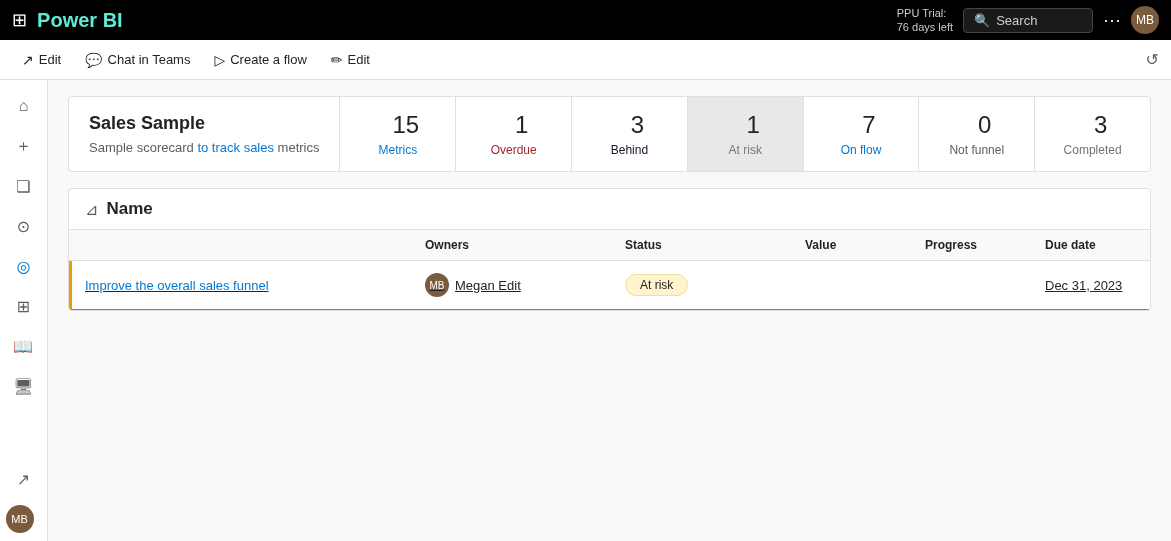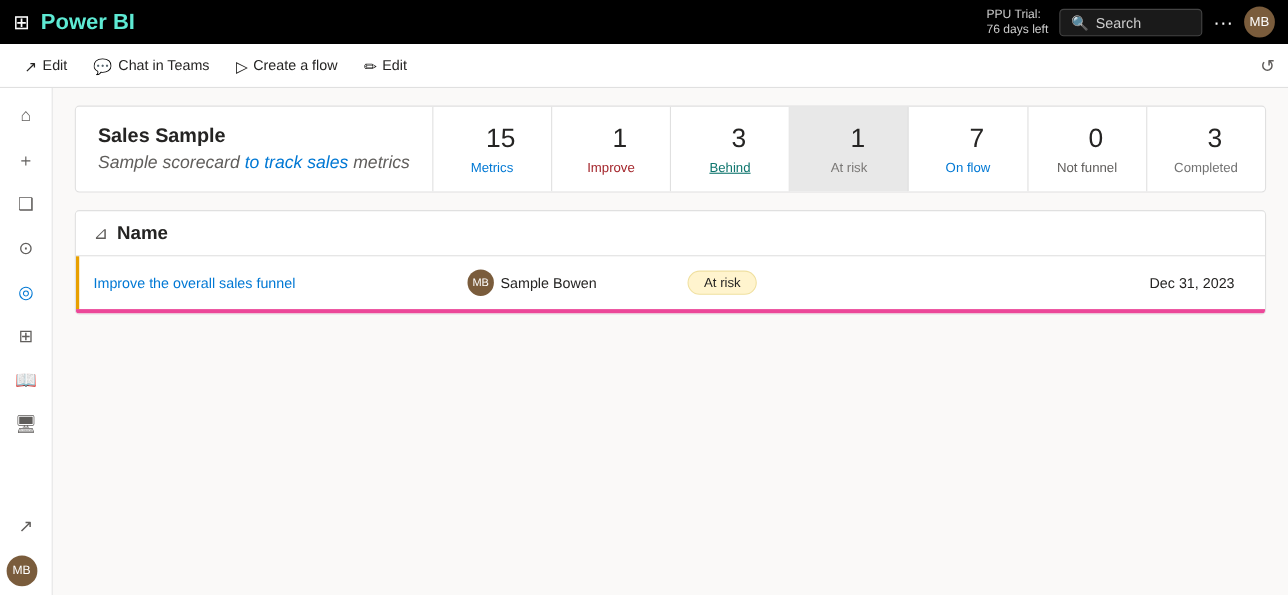--- a/index.html
+++ b/index.html
@@ -69,36 +69,36 @@
     .scorecard-header {
       display: flex; align-items: stretch; gap: 0;
       background: #fff; border: 1px solid #e0e0e0; border-radius: 4px;
       margin-bottom: 16px; overflow: hidden;
     }
     .scorecard-title {
       padding: 16px 20px; min-width: 220px; border-right: 1px solid #e0e0e0;
       display: flex; flex-direction: column; justify-content: center;
     }
     .scorecard-title h2 { font-size: 18px; font-weight: 600; margin-bottom: 6px; }
-    .scorecard-title p { font-size: 16px; color: #605e5c; font-style: italic; }
+    .scorecard-title p { font-size: 13px; color: #605e5c; }
     .scorecard-title p a { color: #0078d4; text-decoration: none; }
 
     .metric-tile {
       flex: 1; padding: 14px 10px; text-align: center;
       border-right: 1px solid #e0e0e0; display: flex; flex-direction: column;
       align-items: center; justify-content: center; cursor: pointer;
       transition: background 0.15s;
     }
     .metric-tile:last-child { border-right: none; }
     .metric-tile.active { background: #e8e8e8; }
     .metric-tile .number { font-size: 24px; font-weight: 300; color: #252423; margin-left: 16px; }
     .metric-tile .label { font-size: 12px; margin-top: 4px; }
     .label-metrics { color: #0078d4; }
     .label-overdue { color: #a4262c; }
-    .label-behind { color: #0f766e; text-decoration: underline; }
+    .label-behind { color: #0f172a; }
     .label-atrisk { color: #797775; }
     .label-ontrack { color: #0078d4; }
     .label-notstarted { color: #605e5c; }
     .label-completed { color: #737373; }
 
     
     .scorecard-table { background: #fff; border: 1px solid #e0e0e0; border-radius: 4px; overflow: hidden; }
     .table-toolbar {
       display: flex; align-items: center; gap: 8px;
       padding: 10px 16px; border-bottom: 1px solid #e0e0e0;
@@ -107,22 +107,22 @@
     .col-headers {
       display: grid;
       grid-template-columns: 340px 200px 180px 120px 120px 140px;
       padding: 8px 16px; border-bottom: 1px solid #e0e0e0;
       background: #faf9f8;
     }
     .col-header { font-size: 12px; font-weight: 600; color: #252423; }
     .table-row {
       display: grid;
       grid-template-columns: 340px 200px 180px 120px 120px 140px;
-      padding: 12px 16px; border-bottom: 4px solid #ec4899;
-      align-items: center; position: relative;
+      padding: 12px 16px; border-bottom: 1px solid #ec4899;
+      align-items: center; position: relative; text-decoration: underline;
     }
     .table-row::before {
       content: ''; position: absolute; left: 0; top: 0; bottom: 0;
       width: 3px; background: #e8a000;
     }
     .row-name { color: #0078d4; font-size: 13px; cursor: pointer; }
     .owner-cell { display: flex; align-items: center; gap: 6px; }
     .owner-avatar {
       width: 24px; height: 24px; border-radius: 50%; background: #7a5c3c;
       display: flex; align-items: center; justify-content: center;
@@ -204,21 +204,21 @@
           <span>Sample scorecard </span><a href="#">to track sales</a><span> metrics</span>
         </p>
       </div>
 
       <div class="metric-tile">
         <span class="number">15</span>
         <span class="label label-metrics">Metrics</span>
       </div>
       <div class="metric-tile">
         <span class="number">1</span>
-        <span class="label label-overdue">Improve</span>
+        <span class="label label-overdue">Overdue</span>
       </div>
       <div class="metric-tile">
         <span class="number">3</span>
         <span class="label label-behind">Behind</span>
       </div>
       <div class="metric-tile active">
         <span class="number">1</span>
         <span class="label label-atrisk">At risk</span>
       </div>
       <div class="metric-tile">
@@ -233,25 +233,33 @@
         <span class="number">3</span>
         <span class="label label-completed">Completed</span>
       </div>
     </div>
 
     <div class="scorecard-table">
       <div class="table-toolbar">
         <span class="filter-icon">⊿</span>
         <span style="font-size:17px; font-weight:600;">Name</span>
       </div>
+      <div class="col-headers">
+        <div class="col-header"></div>
+        <div class="col-header">Owners</div>
+        <div class="col-header">Status</div>
+        <div class="col-header">Value</div>
+        <div class="col-header">Progress</div>
+        <div class="col-header">Due date</div>
+      </div>
       <div class="table-row">
         <div class="row-name">Improve the overall sales funnel</div>
         <div class="owner-cell">
           <div class="owner-avatar">MB</div>
-          <span>Sample Bowen</span>
+          <span>Megan Edit</span>
         </div>
         <div>
           <span class="status-badge">At risk</span>
         </div>
         <div></div>
         <div></div>
         <div class="due-date">Dec 31, 2023</div>
       </div>
     </div>
 

